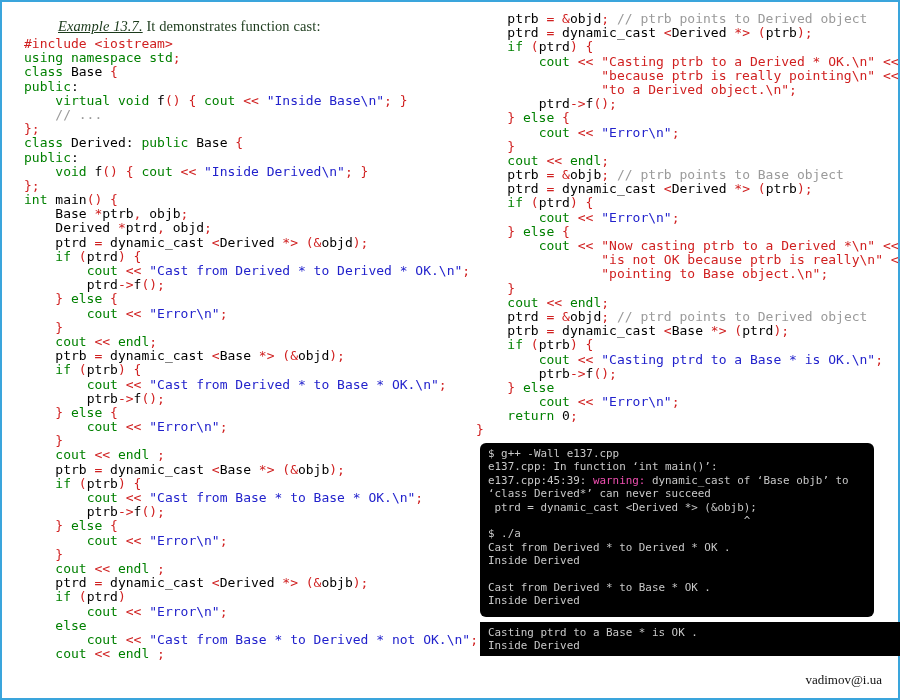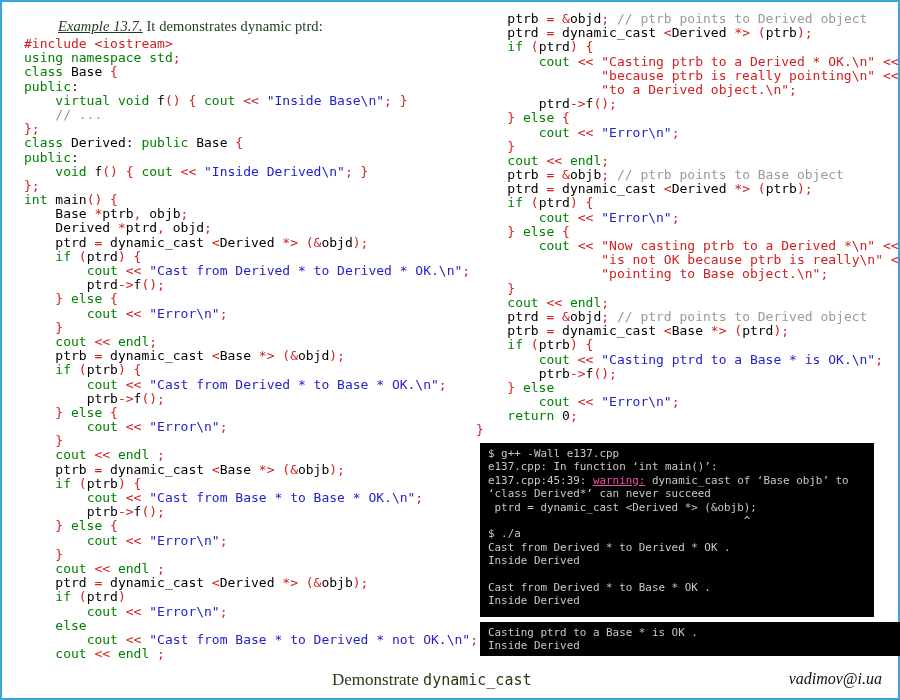--- a/index.html
+++ b/index.html
@@ -72,23 +72,23 @@
     background: #000000;
     color: #c8c8c8;
     font-family: "DejaVu Sans Mono", "Liberation Mono", monospace;
     font-size: 10.9px;
     line-height: 13.4px;
     white-space: pre;
     padding: 4px 6px 5px 8px;
     box-sizing: border-box;
   }
   .term .l { display: block; min-height: 13.4px; }
-  .term .warn { color: #ef4fb0; text-decoration: underline; }
+  .term .warn { color: #ef4fb0; }
 
-  #term-1 { left: 478px; top: 441px; width: 394px; height: 174px; }
+  #term-1 { left: 478px; top: 441px; width: 394px; height: 174px; border-radius: 6px; }
   #term-2 { left: 478px; top: 620px; width: 433px; height: 34px; }
 
   
   #footer {
     position: absolute;
     left: 0; right: 0;
     bottom: 8px;
     height: 26px;
   }
   #footer-title {
@@ -102,45 +102,43 @@
   }
   #footer-title .mono {
     font-family: "DejaVu Sans Mono", "Liberation Mono", monospace;
     font-size: 15px;
   }
   #footer-mail {
     position: absolute;
     right: 16px;
     bottom: 2px;
     font-family: "Liberation Serif", serif;
-    font-style: italic;
-    font-size: 16px;
+    font-size: 13px;
     color: #101010;
     white-space: nowrap;
     text-align: right;
   }
 </style>
 </head>
 <body>
 
 <div id="slide" style="border-color: rgb(58, 165, 220);">
 
   <div class="col" id="col-left">
 
-    <div class="example-head"><span class="lbl">Example 13.7.</span><span> It demonstrates dynamic ptrd:</span></div>
+    <div class="example-head"><span class="lbl">Example 13.7.</span><span> It demonstrates function cast:</span></div>
 
     <div class="code" id="left-code"><span class="ln"><span class="pp">#include &lt;iostream&gt;</span></span><span class="ln"><span class="kw">using</span> <span class="kw">namespace</span> <span class="kw">std</span><span class="pn">;</span></span><span class="ln"><span class="kw">class</span> <span class="id">Base</span> <span class="pn">{</span></span><span class="ln"><span class="kw">public</span>:</span><span class="ln">    <span class="kw">virtual</span> <span class="kw">void</span> <span class="id">f</span><span class="pn">()</span> <span class="pn">{</span> <span class="kw">cout</span> <span class="pn">&lt;&lt;</span> <span class="st">"Inside Base\n"</span><span class="pn">;</span> <span class="pn">}</span></span><span class="ln">    <span class="cm">// ...</span></span><span class="ln"><span class="pn">};</span></span><span class="ln"><span class="kw">class</span> <span class="id">Derived</span>: <span class="kw">public</span> <span class="id">Base</span> <span class="pn">{</span></span><span class="ln"><span class="kw">public</span>:</span><span class="ln">    <span class="kw">void</span> <span class="id">f</span><span class="pn">()</span> <span class="pn">{</span> <span class="kw">cout</span> <span class="pn">&lt;&lt;</span> <span class="st">"Inside Derived\n"</span><span class="pn">;</span> <span class="pn">}</span></span><span class="ln"><span class="pn">};</span></span><span class="ln"><span class="kw">int</span> <span class="id">main</span><span class="pn">()</span> <span class="pn">{</span></span><span class="ln">    <span class="id">Base</span> <span class="pn">*</span><span class="id">ptrb</span><span class="pn">,</span> <span class="id">objb</span><span class="pn">;</span></span><span class="ln">    <span class="id">Derived</span> <span class="pn">*</span><span class="id">ptrd</span><span class="pn">,</span> <span class="id">objd</span><span class="pn">;</span></span><span class="ln">    <span class="id">ptrd</span> <span class="pn">=</span> <span class="id">dynamic_cast</span> <span class="pn">&lt;</span><span class="id">Derived</span> <span class="pn">*&gt;</span> <span class="pn">(&amp;</span><span class="id">objd</span><span class="pn">);</span></span><span class="ln">    <span class="kw">if</span> <span class="pn">(</span><span class="id">ptrd</span><span class="pn">)</span> <span class="pn">{</span></span><span class="ln">        <span class="kw">cout</span> <span class="pn">&lt;&lt;</span> <span class="st">"Cast from Derived * to Derived * OK.\n"</span><span class="pn">;</span></span><span class="ln">        <span class="id">ptrd</span><span class="pn">-&gt;</span><span class="id">f</span><span class="pn">();</span></span><span class="ln">    <span class="pn">}</span> <span class="kw">else</span> <span class="pn">{</span></span><span class="ln">        <span class="kw">cout</span> <span class="pn">&lt;&lt;</span> <span class="st">"Error\n"</span><span class="pn">;</span></span><span class="ln">    <span class="pn">}</span></span><span class="ln">    <span class="kw">cout</span> <span class="pn">&lt;&lt;</span> <span class="kw">endl</span><span class="pn">;</span></span><span class="ln">    <span class="id">ptrb</span> <span class="pn">=</span> <span class="id">dynamic_cast</span> <span class="pn">&lt;</span><span class="id">Base</span> <span class="pn">*&gt;</span> <span class="pn">(&amp;</span><span class="id">objd</span><span class="pn">);</span></span><span class="ln">    <span class="kw">if</span> <span class="pn">(</span><span class="id">ptrb</span><span class="pn">)</span> <span class="pn">{</span></span><span class="ln">        <span class="kw">cout</span> <span class="pn">&lt;&lt;</span> <span class="st">"Cast from Derived * to Base * OK.\n"</span><span class="pn">;</span></span><span class="ln">        <span class="id">ptrb</span><span class="pn">-&gt;</span><span class="id">f</span><span class="pn">();</span></span><span class="ln">    <span class="pn">}</span> <span class="kw">else</span> <span class="pn">{</span></span><span class="ln">        <span class="kw">cout</span> <span class="pn">&lt;&lt;</span> <span class="st">"Error\n"</span><span class="pn">;</span></span><span class="ln">    <span class="pn">}</span></span><span class="ln">    <span class="kw">cout</span> <span class="pn">&lt;&lt;</span> <span class="kw">endl</span> <span class="pn">;</span></span><span class="ln">    <span class="id">ptrb</span> <span class="pn">=</span> <span class="id">dynamic_cast</span> <span class="pn">&lt;</span><span class="id">Base</span> <span class="pn">*&gt;</span> <span class="pn">(&amp;</span><span class="id">objb</span><span class="pn">);</span></span><span class="ln">    <span class="kw">if</span> <span class="pn">(</span><span class="id">ptrb</span><span class="pn">)</span> <span class="pn">{</span></span><span class="ln">        <span class="kw">cout</span> <span class="pn">&lt;&lt;</span> <span class="st">"Cast from Base * to Base * OK.\n"</span><span class="pn">;</span></span><span class="ln">        <span class="id">ptrb</span><span class="pn">-&gt;</span><span class="id">f</span><span class="pn">();</span></span><span class="ln">    <span class="pn">}</span> <span class="kw">else</span> <span class="pn">{</span></span><span class="ln">        <span class="kw">cout</span> <span class="pn">&lt;&lt;</span> <span class="st">"Error\n"</span><span class="pn">;</span></span><span class="ln">    <span class="pn">}</span></span><span class="ln">    <span class="kw">cout</span> <span class="pn">&lt;&lt;</span> <span class="kw">endl</span> <span class="pn">;</span></span><span class="ln">    <span class="id">ptrd</span> <span class="pn">=</span> <span class="id">dynamic_cast</span> <span class="pn">&lt;</span><span class="id">Derived</span> <span class="pn">*&gt;</span> <span class="pn">(&amp;</span><span class="id">objb</span><span class="pn">);</span></span><span class="ln">    <span class="kw">if</span> <span class="pn">(</span><span class="id">ptrd</span><span class="pn">)</span></span><span class="ln">        <span class="kw">cout</span> <span class="pn">&lt;&lt;</span> <span class="st">"Error\n"</span><span class="pn">;</span></span><span class="ln">    <span class="kw">else</span></span><span class="ln">        <span class="kw">cout</span> <span class="pn">&lt;&lt;</span> <span class="st">"Cast from Base * to Derived * not OK.\n"</span><span class="pn">;</span></span><span class="ln">    <span class="kw">cout</span> <span class="pn">&lt;&lt;</span> <span class="kw">endl</span> <span class="pn">;</span></span></div>
   </div>
 
   <div class="col" id="col-right">
     <div class="code" id="right-code"><span class="ln">    <span class="id">ptrb</span> <span class="pn">=</span> <span class="pn">&amp;</span><span class="id">objd</span><span class="pn">;</span> <span class="cm">// ptrb points to Derived object</span></span><span class="ln">    <span class="id">ptrd</span> <span class="pn">=</span> <span class="id">dynamic_cast</span> <span class="pn">&lt;</span><span class="id">Derived</span> <span class="pn">*&gt;</span> <span class="pn">(</span><span class="id">ptrb</span><span class="pn">);</span></span><span class="ln">    <span class="kw">if</span> <span class="pn">(</span><span class="id">ptrd</span><span class="pn">)</span> <span class="pn">{</span></span><span class="ln">        <span class="kw">cout</span> <span class="pn">&lt;&lt;</span> <span class="st2">"Casting ptrb to a Derived * OK.\n"</span> <span class="pn">&lt;&lt;</span></span><span class="ln">                <span class="st2">"because ptrb is really pointing\n"</span> <span class="pn">&lt;&lt;</span></span><span class="ln">                <span class="st2">"to a Derived object.\n"</span><span class="pn">;</span></span><span class="ln">        <span class="id">ptrd</span><span class="pn">-&gt;</span><span class="id">f</span><span class="pn">();</span></span><span class="ln">    <span class="pn">}</span> <span class="kw">else</span> <span class="pn">{</span></span><span class="ln">        <span class="kw">cout</span> <span class="pn">&lt;&lt;</span> <span class="st">"Error\n"</span><span class="pn">;</span></span><span class="ln">    <span class="pn">}</span></span><span class="ln">    <span class="kw">cout</span> <span class="pn">&lt;&lt;</span> <span class="kw">endl</span><span class="pn">;</span></span><span class="ln">    <span class="id">ptrb</span> <span class="pn">=</span> <span class="pn">&amp;</span><span class="id">objb</span><span class="pn">;</span> <span class="cm">// ptrb points to Base object</span></span><span class="ln">    <span class="id">ptrd</span> <span class="pn">=</span> <span class="id">dynamic_cast</span> <span class="pn">&lt;</span><span class="id">Derived</span> <span class="pn">*&gt;</span> <span class="pn">(</span><span class="id">ptrb</span><span class="pn">);</span></span><span class="ln">    <span class="kw">if</span> <span class="pn">(</span><span class="id">ptrd</span><span class="pn">)</span> <span class="pn">{</span></span><span class="ln">        <span class="kw">cout</span> <span class="pn">&lt;&lt;</span> <span class="st">"Error\n"</span><span class="pn">;</span></span><span class="ln">    <span class="pn">}</span> <span class="kw">else</span> <span class="pn">{</span></span><span class="ln">        <span class="kw">cout</span> <span class="pn">&lt;&lt;</span> <span class="st2">"Now casting ptrb to a Derived *\n"</span> <span class="pn">&lt;&lt;</span></span><span class="ln">                <span class="st2">"is not OK because ptrb is really\n"</span> <span class="pn">&lt;&lt;</span></span><span class="ln">                <span class="st2">"pointing to Base object.\n"</span><span class="pn">;</span></span><span class="ln">    <span class="pn">}</span></span><span class="ln">    <span class="kw">cout</span> <span class="pn">&lt;&lt;</span> <span class="kw">endl</span><span class="pn">;</span></span><span class="ln">    <span class="id">ptrd</span> <span class="pn">=</span> <span class="pn">&amp;</span><span class="id">objd</span><span class="pn">;</span> <span class="cm">// ptrd points to Derived object</span></span><span class="ln">    <span class="id">ptrb</span> <span class="pn">=</span> <span class="id">dynamic_cast</span> <span class="pn">&lt;</span><span class="id">Base</span> <span class="pn">*&gt;</span> <span class="pn">(</span><span class="id">ptrd</span><span class="pn">);</span></span><span class="ln">    <span class="kw">if</span> <span class="pn">(</span><span class="id">ptrb</span><span class="pn">)</span> <span class="pn">{</span></span><span class="ln">        <span class="kw">cout</span> <span class="pn">&lt;&lt;</span> <span class="st">"Casting ptrd to a Base * is OK.\n"</span><span class="pn">;</span></span><span class="ln">        <span class="id">ptrb</span><span class="pn">-&gt;</span><span class="id">f</span><span class="pn">();</span></span><span class="ln">    <span class="pn">}</span> <span class="kw">else</span></span><span class="ln">        <span class="kw">cout</span> <span class="pn">&lt;&lt;</span> <span class="st">"Error\n"</span><span class="pn">;</span></span><span class="ln">    <span class="kw">return</span> 0<span class="pn">;</span></span><span class="ln"><span class="pn">}</span></span></div>
   </div>
 
   <div class="term" id="term-1"><span class="l">$ g++ -Wall e137.cpp</span><span class="l">e137.cpp: In function ‘int main()’:</span><span class="l">e137.cpp:45:39: <span class="warn">warning:</span> dynamic_cast of ‘Base objb’ to</span><span class="l">‘class Derived*’ can never succeed</span><span class="l"> ptrd = dynamic_cast &lt;Derived *&gt; (&amp;objb);</span><span class="l">                                       ^</span><span class="l">$ ./a</span><span class="l">Cast from Derived * to Derived * OK .</span><span class="l">Inside Derived</span><span class="l">&nbsp;</span><span class="l">Cast from Derived * to Base * OK .</span><span class="l">Inside Derived</span></div>
 
   <div class="term" id="term-2"><span class="l">Casting ptrd to a Base * is OK .</span><span class="l">Inside Derived</span></div>
 
   <div id="footer">
-    <div id="footer-title"><span>Demonstrate </span><span class="mono">dynamic_cast</span></div>
     <div id="footer-mail">vadimov@i.ua</div>
   </div>
 
 </div>
 
 </body></html>

